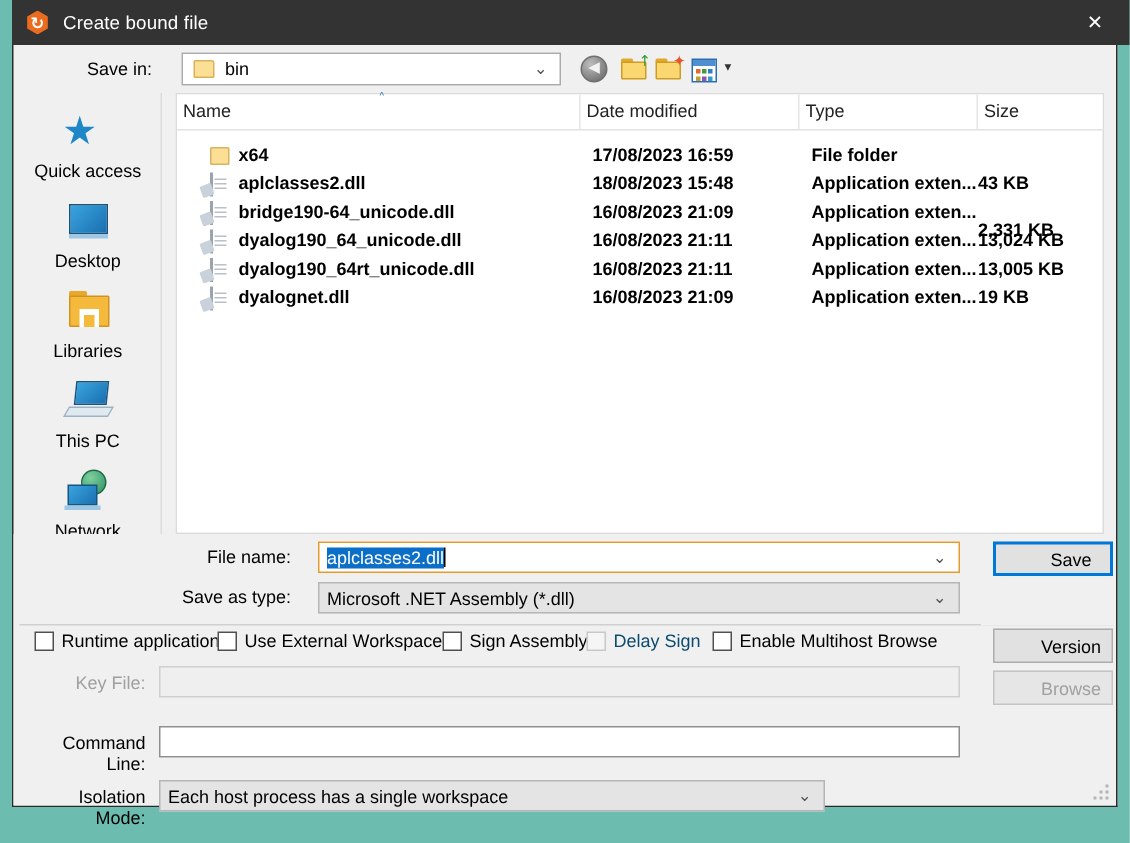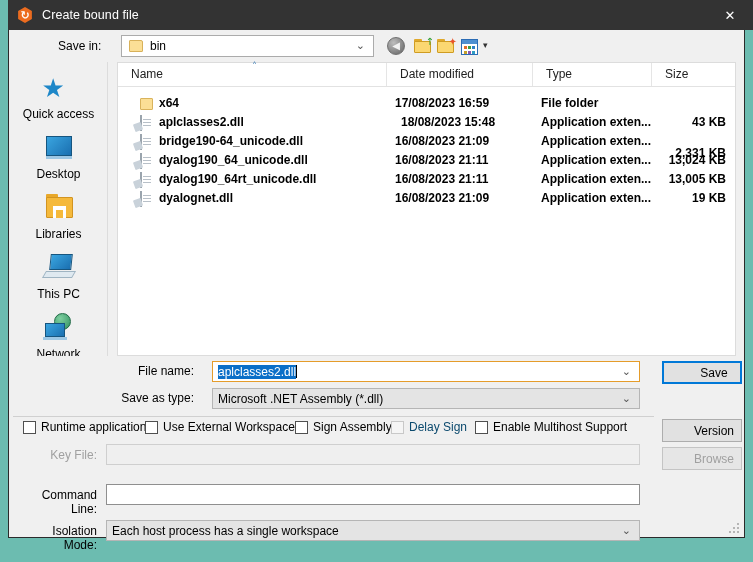--- a/index.html
+++ b/index.html
@@ -131,30 +131,30 @@
   .filearea{
     position:absolute;left:108px;top:62px;width:619px;height:294px;
     background:#ffffff;border:1px solid #dcdcdc;box-sizing:border-box;
   }
   .colheader{
     position:absolute;left:0;top:0;right:0;height:23px;background:#ffffff;
     border-bottom:1px solid #e2e2e2;
   }
   .colheader .ch{
     position:absolute;top:0;height:23px;line-height:23px;font-size:12px;color:#222;
-    border-right:1px solid #e5e5e5;box-sizing:border-box;padding-left:13px;
+    border-right:1px solid #e5e5e5;box-sizing:border-box;padding-left:4px;
   }
   .sortmark{
     position:absolute;left:134px;top:-1px;font-size:10px;color:#5a8fbf;font-family:"DejaVu Sans",sans-serif;line-height:9px;
   }
   .rows{position:absolute;left:0;top:23px;right:0;bottom:0;font-weight:bold;}
   .frow{position:relative;height:19px;}
   .fc{position:absolute;top:0;height:19px;line-height:19px;font-size:12px;white-space:nowrap;overflow:hidden;}
   .fc.name{padding-left:22px;}
-  .fc.size{text-align:right;}
+  .fc.size{}
   .fileicon{position:absolute;left:22px;top:3px;width:13px;height:14px;}
   .fi-folder{background:#fbdf96;border:1px solid #d9b35c;box-sizing:border-box;border-radius:1px;height:12px;top:4px;}
   .fi-dll{
     background:#ffffff;border:1px solid #9aa4ad;box-sizing:border-box;
     position:relative;
   }
   .fi-dll:before{
     content:"";position:absolute;left:2px;top:3px;width:8px;height:1px;
     box-shadow:0 0 0 0 #000, 0 3px 0 0 #b8c0c8, 0 6px 0 0 #b8c0c8;
     background:#b8c0c8;
@@ -319,21 +319,21 @@
         <span class="fileicon fi-folder"></span>
         <span class="fc name" style="left:19px;width:250px;">x64</span>
         <span class="fc" style="left:277px;width:140px;">17/08/2023 16:59</span>
         <span class="fc" style="left:423px;width:110px;">File folder</span>
         <span class="fc size" style="left:534px;width:74px;"></span>
       </div>
 
       <div class="frow">
         <span class="fileicon fi-dll"></span>
         <span class="fc name" style="left:19px;width:250px;">aplclasses2.dll</span>
-        <span class="fc" style="left:283px;width:140px;">18/08/2023 15:48</span>
+        <span class="fc" style="left:277px;width:140px;">18/08/2023 15:48</span>
         <span class="fc" style="left:423px;width:110px;">Application exten...</span>
         <span class="fc size" style="left:534px;width:74px;">43 KB</span>
       </div>
 
       <div class="frow">
         <span class="fileicon fi-dll"></span>
         <span class="fc name" style="left:19px;width:250px;">bridge190-64_unicode.dll</span>
         <span class="fc" style="left:277px;width:140px;">16/08/2023 21:09</span>
         <span class="fc" style="left:423px;width:110px;">Application exten...</span>
         <span class="fc size" style="left:534px;width:74px;margin-top:12px;">2,331 KB</span>
@@ -399,35 +399,35 @@
     <div class="cb" style="left:286px;top:62px;">
       <span class="box"></span>
       <span>Sign Assembly</span>
     </div>
     <div class="cb dis" style="left:382px;top:62px;">
       <span class="box"></span>
       <span>Delay Sign</span>
     </div>
     <div class="cb" style="left:466px;top:62px;">
       <span class="box"></span>
-      <span>Enable Multihost Support</span>
+      <span>Enable Multihost Browse</span>
     </div>
 
     <div class="lbl-right lbl-dis" style="left:10px;top:92px;width:78px;">Key File:</div>
     <div class="input-flat dis" style="left:97px;top:88px;width:534px;height:21px;">
       <span class="combo-txt"></span>
     </div>
 
     <div class="lbl-right" style="left:10px;top:132px;width:78px;">Command Line:</div>
     <div class="input-flat" style="left:97px;top:128px;width:534px;height:21px;">
       <span class="combo-txt"></span>
     </div>
 
     <div class="lbl-right" style="left:10px;top:168px;width:78px;">Isolation Mode:</div>
-    <div class="combo-gray" style="left:97px;top:164px;width:534px;height:21px;">
+    <div class="combo-gray" style="left:97px;top:164px;width:444px;height:21px;">
       <span class="combo-txt">Each host process has a single workspace</span>
       <span class="combo-caret">⌄</span>
     </div>
 
     <div class="grip">
       <i style="right:0;bottom:0"></i>
         <i style="right:4px;bottom:0"></i>
         <i style="right:8px;bottom:0"></i>
       <i style="right:0;bottom:4px"></i>
         <i style="right:4px;bottom:4px"></i>

